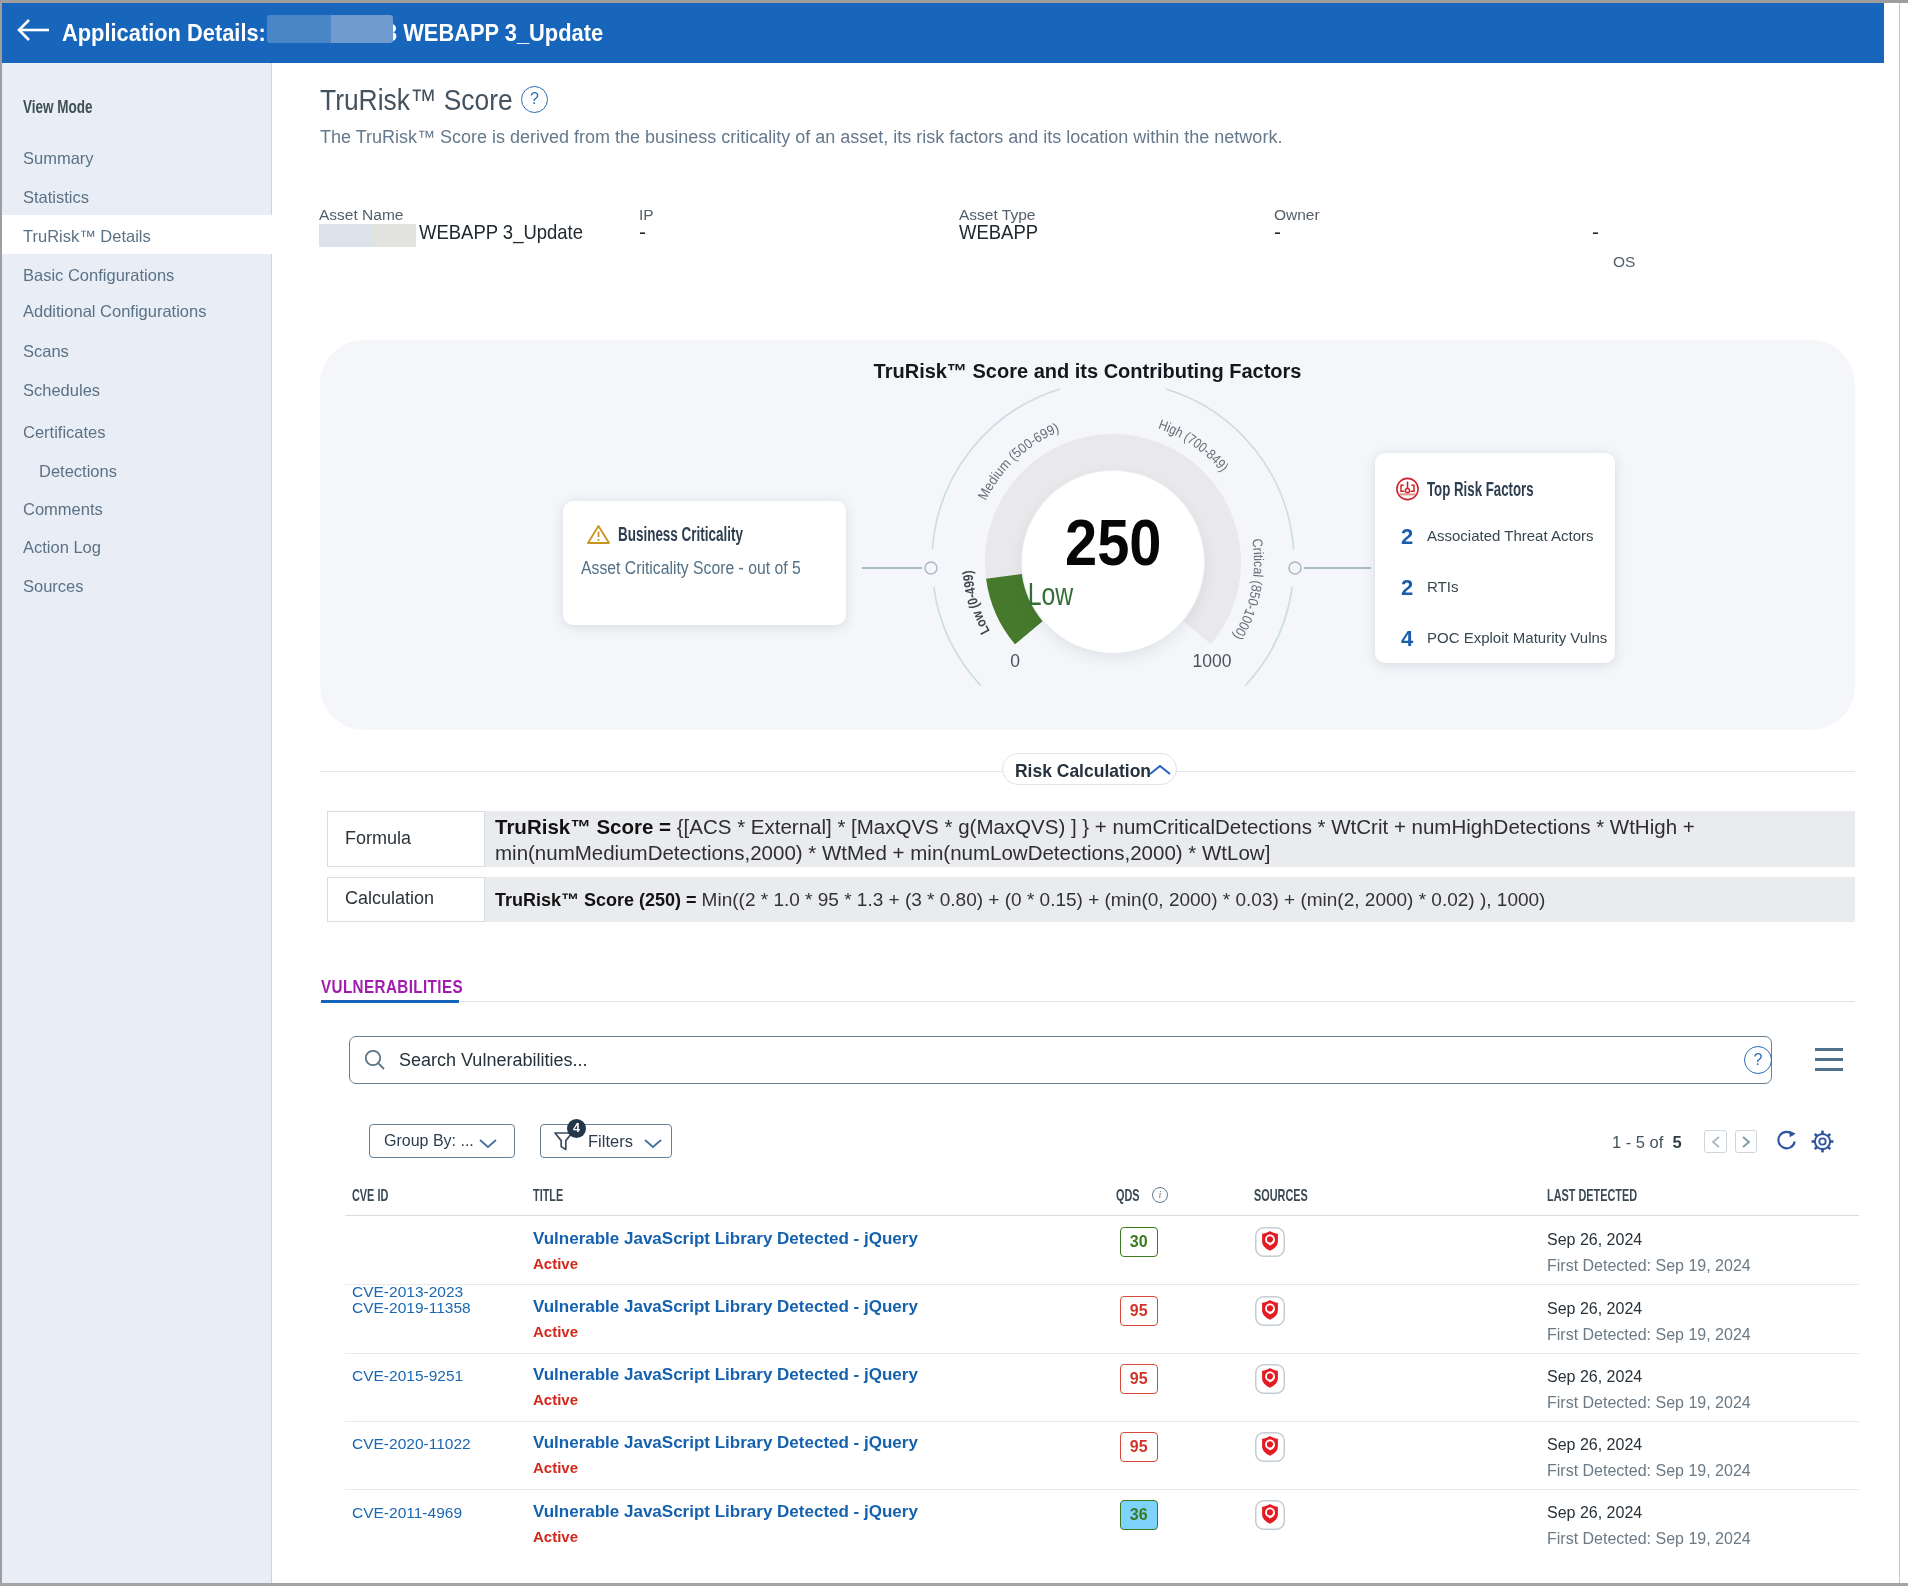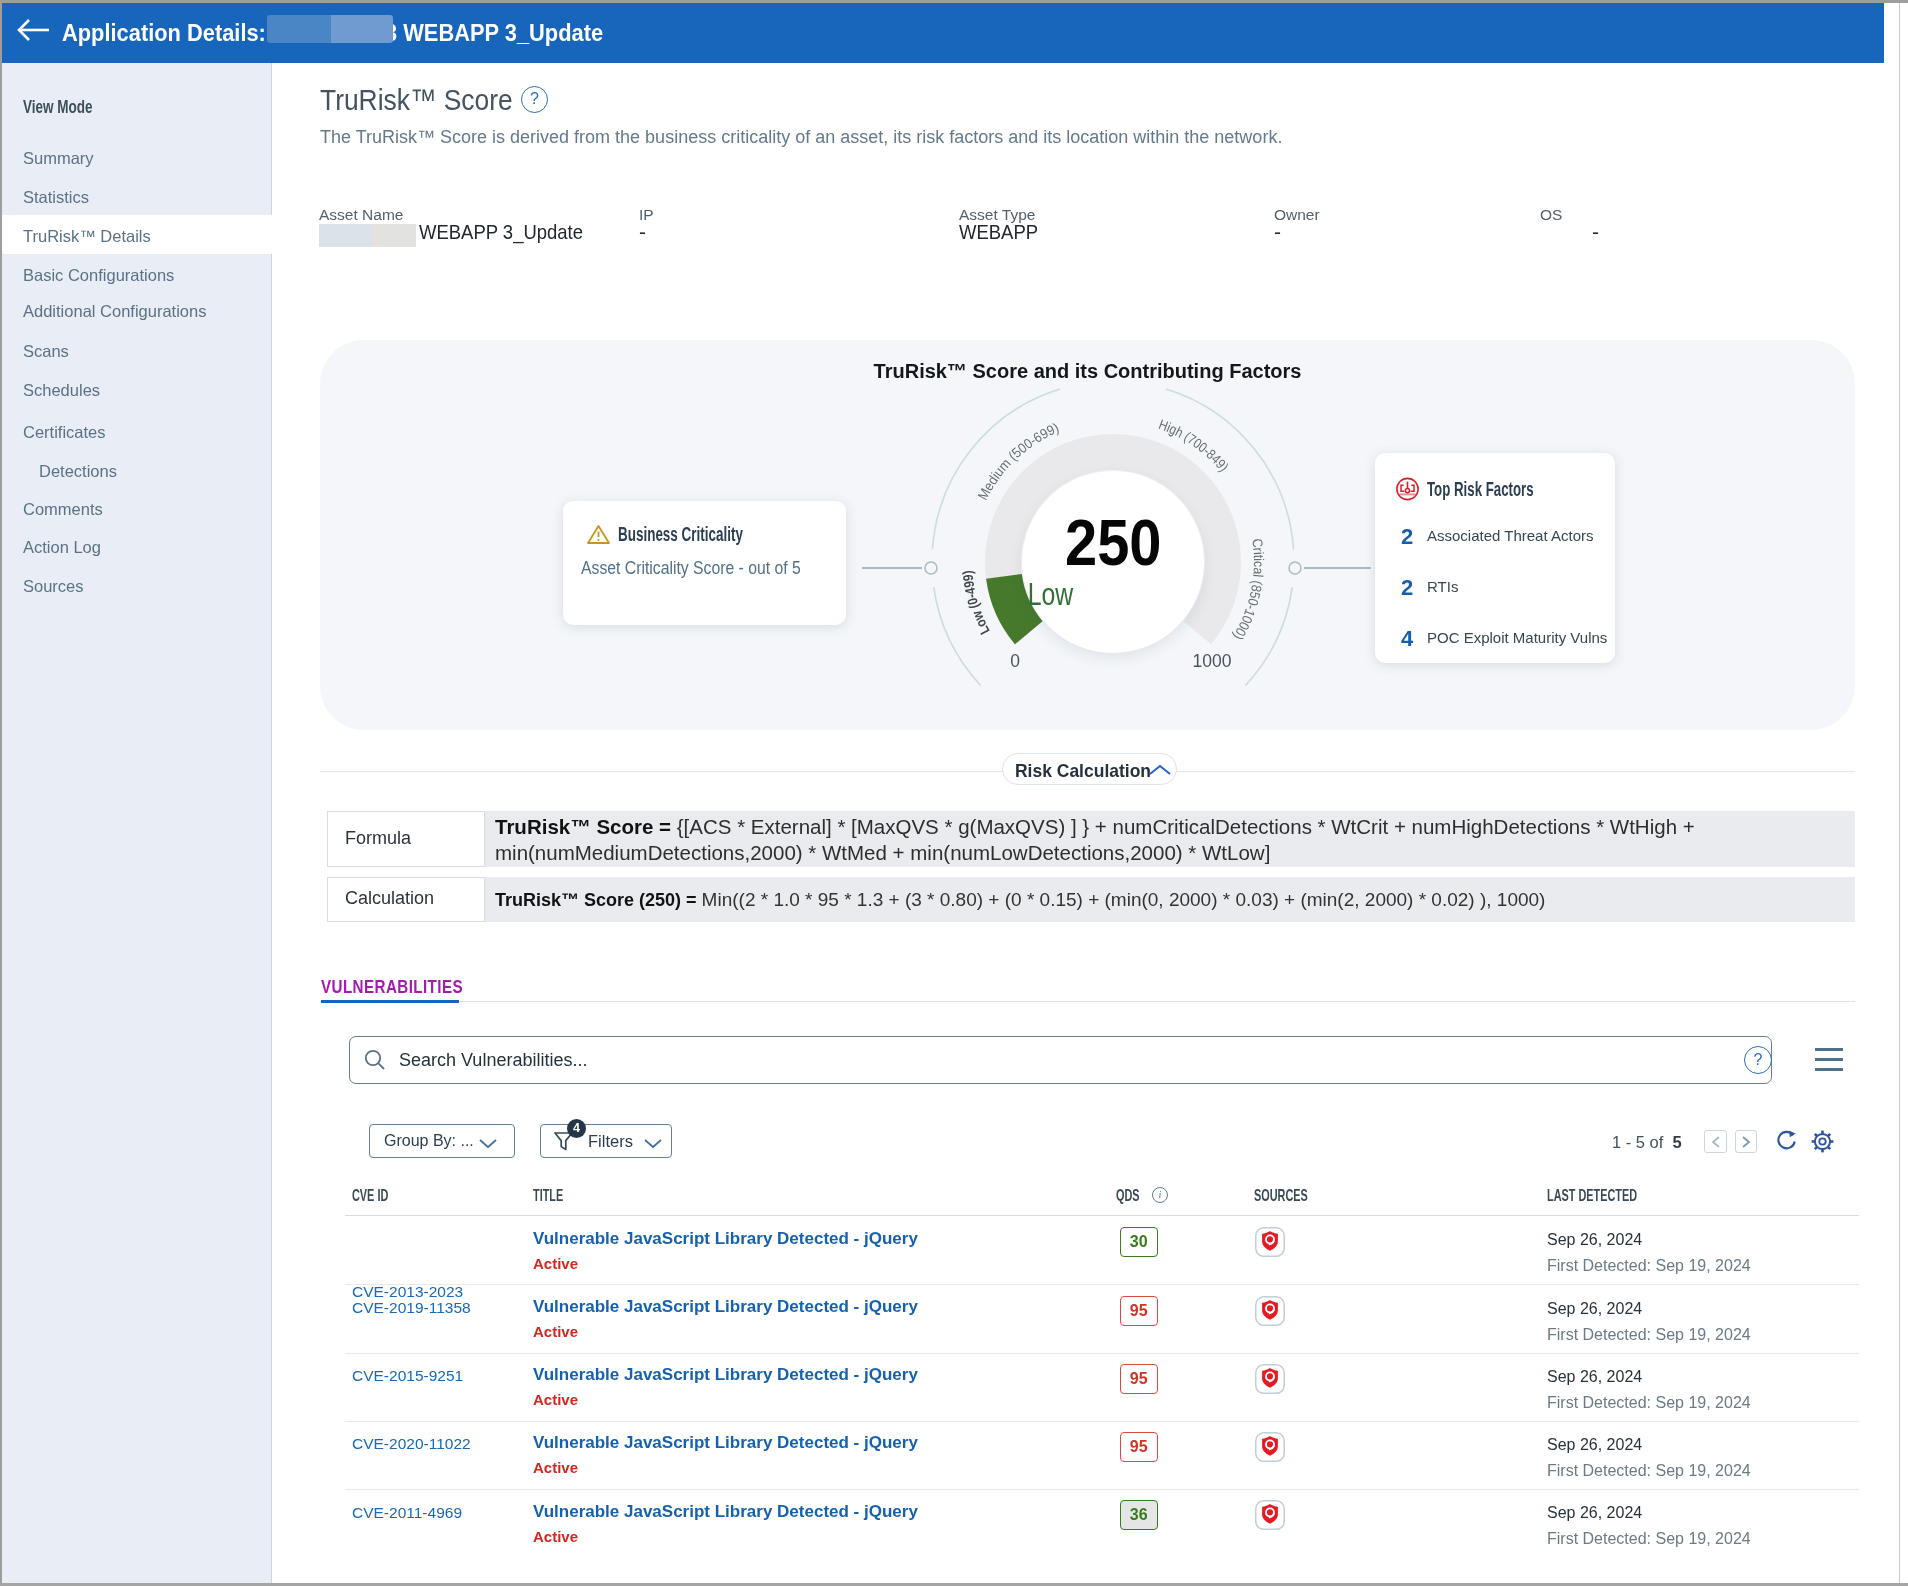--- a/index.html
+++ b/index.html
@@ -45,21 +45,21 @@
 <style>.sbi{left:23px;font-size:16.5px;color:#5b7286;}</style>
 
 <div class="abs" style="left:320px;top:83px;font-size:30px;color:#44535f;"><span class="cx" style="transform:scaleX(.88);">TruRisk™ Score</span></div>
 <div class="abs" style="left:521px;top:86px;width:27px;height:27px;border:1.8px solid #2c6cb4;border-radius:50%;color:#2c6cb4;font-size:16px;text-align:center;line-height:24px;">?</div>
 <div class="abs" style="left:320px;top:127px;font-size:18px;color:#64798c;">The TruRisk™ Score is derived from the business criticality of an asset, its risk factors and its location within the network.</div>
 
 <div class="abs lbl" style="left:319px;">Asset Name</div>
 <div class="abs lbl" style="left:639px;">IP</div>
 <div class="abs lbl" style="left:959px;">Asset Type</div>
 <div class="abs lbl" style="left:1274px;">Owner</div>
-<div class="abs lbl" style="left:1540px;">OS</div>
+<div class="abs lbl" style="left:1613px;margin-top:47px;">OS</div>
 <style>.lbl{top:206px;font-size:15.5px;color:#535f6a;} .val{top:220px;font-size:21px;color:#20292f;}</style>
 <div class="abs" style="left:319px;top:224px;width:53px;height:23px;background:#dbe2ea;"></div>
 <div class="abs" style="left:372px;top:224px;width:44px;height:23px;background:#e2e2e0;"></div>
 <div class="abs val" style="left:419px;"><span class="cx" style="transform:scaleX(.88);">WEBAPP 3_Update</span></div>
 <div class="abs val" style="left:639px;">-</div>
 <div class="abs val" style="left:959px;"><span class="cx" style="transform:scaleX(.88);">WEBAPP</span></div>
 <div class="abs val" style="left:1274px;">-</div>
 <div class="abs val" style="left:1592px;">-</div>
 
 <div class="abs" style="left:320px;top:340px;width:1535px;height:390px;background:#f4f6f9;border-radius:44px;"></div>
@@ -253,21 +253,21 @@
 <path d="M15 4.1 C12.9 5.7 9.9 6.55 7.1 6.75 L7.1 14.2 C7.1 18.4 10.2 21.4 15 23.7 C19.8 21.4 22.9 18.4 22.9 14.2 L22.9 6.75 C20.1 6.55 17.1 5.7 15 4.1 Z" fill="#e31b22"></path>
 <circle cx="15" cy="12.4" r="4.0" fill="none" stroke="#fff" stroke-width="1.9"></circle>
 <path d="M18.9 13.2 C 18.5 15.8 16.7 17.4 13.9 17.6" fill="none" stroke="#fff" stroke-width="1.6"></path>
 </svg>
 <div class="abs" style="left:1547px;top:1435.9px;font-size:16px;color:#28323a;">Sep 26, 2024</div>
 <div class="abs" style="left:1547px;top:1461.9px;font-size:16px;color:#6b7a85;">First Detected: Sep 19, 2024</div>
 <div class="abs" style="left:345px;top:1420.7px;width:1514px;height:1px;background:#e7e9ea;"></div>
 <div class="abs" style="left:352px;top:1503.6px;font-size:15.5px;color:#1a67b3;">CVE-2011-4969</div>
 <div class="abs" style="left:533px;top:1501.6px;font-size:17px;font-weight:bold;color:#1561ae;">Vulnerable JavaScript Library Detected - jQuery</div>
 <div class="abs" style="left:533px;top:1527.6px;font-size:15px;font-weight:bold;color:#d3281c;">Active</div>
-<div class="abs" style="left:1119.5px;top:1500.1px;width:38.5px;height:30px;border:1.5px solid #3c7a1f;border-radius:4px;background:#e5e5e5;font-size:16px;font-weight:bold;color:#3a7a1e;text-align:center;line-height:27px;">36</div>
+<div class="abs" style="left:1119.5px;top:1500.1px;width:38.5px;height:30px;border:1.5px solid #3c7a1f;border-radius:4px;background:#7dd3fc;font-size:16px;font-weight:bold;color:#3a7a1e;text-align:center;line-height:27px;">36</div>
 <svg class="abs" style="left:1255px;top:1500.1px;" width="30" height="30" viewBox="0 0 30 30">
 <rect x="0.75" y="0.75" width="28.5" height="28.5" rx="8" fill="#fff" stroke="#c2cdd4" stroke-width="1.5"></rect>
 <path d="M15 4.1 C12.9 5.7 9.9 6.55 7.1 6.75 L7.1 14.2 C7.1 18.4 10.2 21.4 15 23.7 C19.8 21.4 22.9 18.4 22.9 14.2 L22.9 6.75 C20.1 6.55 17.1 5.7 15 4.1 Z" fill="#e31b22"></path>
 <circle cx="15" cy="12.4" r="4.0" fill="none" stroke="#fff" stroke-width="1.9"></circle>
 <path d="M18.9 13.2 C 18.5 15.8 16.7 17.4 13.9 17.6" fill="none" stroke="#fff" stroke-width="1.6"></path>
 </svg>
 <div class="abs" style="left:1547px;top:1504.1px;font-size:16px;color:#28323a;">Sep 26, 2024</div>
 <div class="abs" style="left:1547px;top:1530.1px;font-size:16px;color:#6b7a85;">First Detected: Sep 19, 2024</div>
 <div class="abs" style="left:345px;top:1488.9px;width:1514px;height:1px;background:#e7e9ea;"></div>
 

